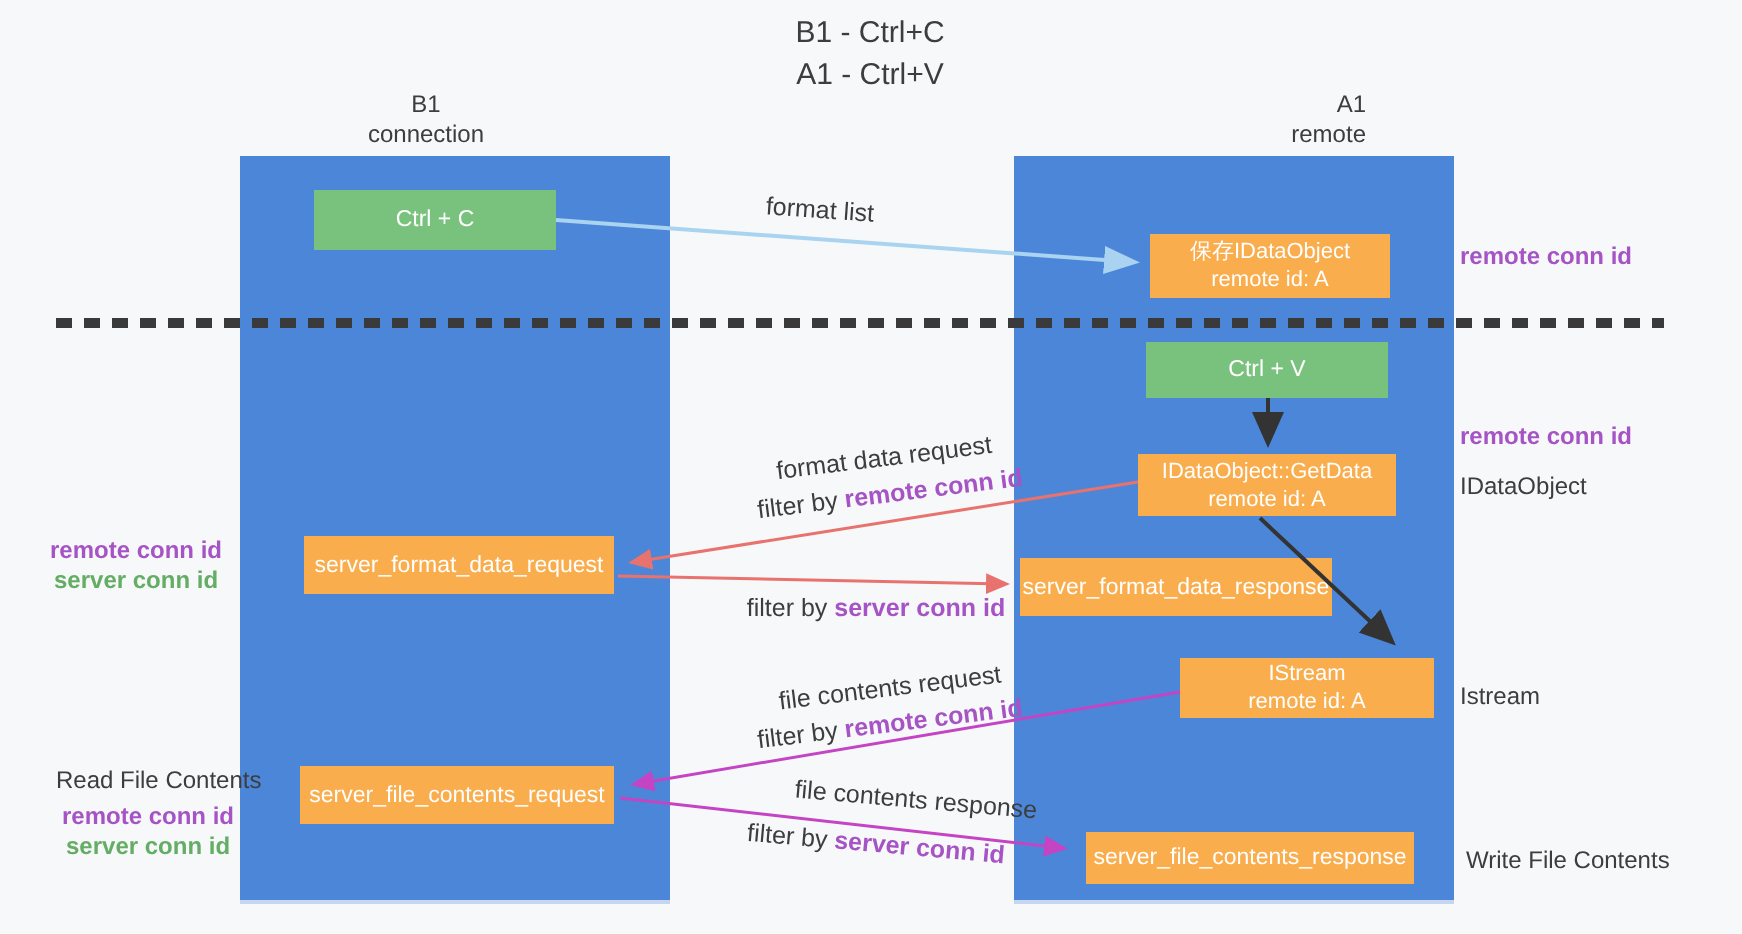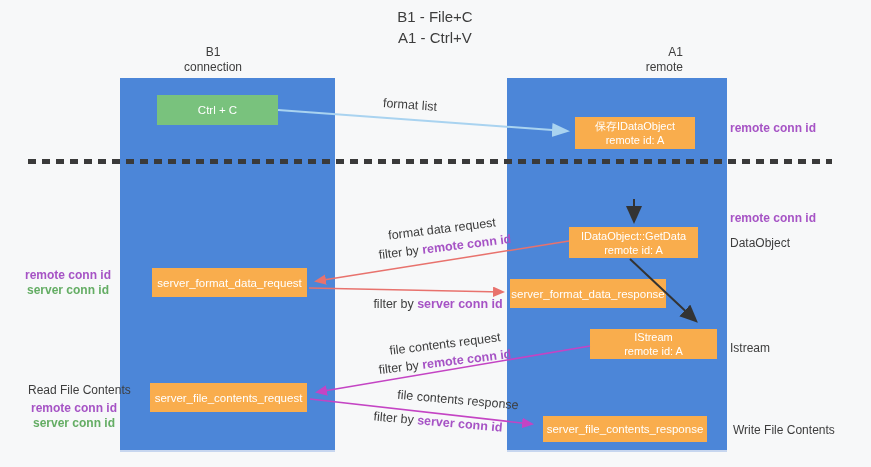--- a/index.html
+++ b/index.html
@@ -32,21 +32,21 @@
   .mk-black{fill:var(--arrow-black,#333333);}
   .mk-red{fill:var(--arrow-red,#e8726d);}
   .mk-mag{fill:var(--arrow-magenta,#c444c4);}
 </style>
 </head>
 <body>
 
 <div class="stage">
 
   <div class="abs title">
-    <div>B1 - File+C</div>
+    <div>B1 - Ctrl+C</div>
     <div>A1 - Ctrl+V</div>
   </div>
 
   <div class="abs lane-header" style="left:148px;top:45px;">
     <div>B1</div>
     <div>connection</div>
   </div>
   <div class="abs lane-header" style="left:553px;top:45px;text-align:right;">
     <div>A1</div>
     <div>remote</div>
@@ -81,20 +81,23 @@
     <line class="ln-mag" x1="310" y1="399" x2="531" y2="424" marker-end="url(#mmag)"></line>
   </svg>
 
   <div class="abs node green" style="left:157px;top:95px;width:121px;height:30px;">
     <span>Ctrl + C</span>
   </div>
   <div class="abs node orange small" style="left:575px;top:117px;width:120px;height:32px;">
     <span>保存IDataObject</span>
     <span>remote id: A</span>
   </div>
+  <div class="abs node green" style="left:573px;top:171px;width:121px;height:28px;">
+    <span>Ctrl + V</span>
+  </div>
   <div class="abs node orange small" style="left:569px;top:227px;width:129px;height:31px;">
     <span>IDataObject::GetData</span>
     <span>remote id: A</span>
   </div>
   <div class="abs node orange" style="left:152px;top:268px;width:155px;height:29px;">
     <span>server_format_data_request</span>
   </div>
   <div class="abs node orange" style="left:510px;top:279px;width:156px;height:29px;">
     <span>server_format_data_response</span>
   </div>
@@ -117,21 +120,21 @@
   <div class="abs flow-label" style="left:368px;top:297px;width:140px;"><span>filter by</span> <span class="conn purple">server conn id</span></div>
 
   <div class="abs flow-label tilt-up" style="left:375px;top:337px;width:140px;">file contents request</div>
   <div class="abs flow-label tilt-up" style="left:365px;top:355px;width:160px;"><span>filter by</span> <span class="conn purple">remote conn id</span></div>
 
   <div class="abs flow-label tilt-down" style="left:388px;top:393px;width:140px;">file contents response</div>
   <div class="abs flow-label tilt-down" style="left:368px;top:415px;width:140px;"><span>filter by</span> <span class="conn purple">server conn id</span></div>
 
   <div class="abs side purple" style="left:730px;top:121px;">remote conn id</div>
   <div class="abs side purple" style="left:730px;top:211px;">remote conn id</div>
-  <div class="abs side" style="left:730px;top:236px;">DataObject</div>
+  <div class="abs side" style="left:730px;top:236px;">IDataObject</div>
   <div class="abs side" style="left:730px;top:341px;">Istream</div>
   <div class="abs side" style="left:733px;top:423px;">Write File Contents</div>
 
   <div class="abs side purple" style="left:25px;top:268px;">remote conn id</div>
   <div class="abs side green" style="left:27px;top:283px;">server conn id</div>
   <div class="abs side" style="left:28px;top:383px;">Read File Contents</div>
   <div class="abs side purple" style="left:31px;top:401px;">remote conn id</div>
   <div class="abs side green" style="left:33px;top:416px;">server conn id</div>
 
 </div>

